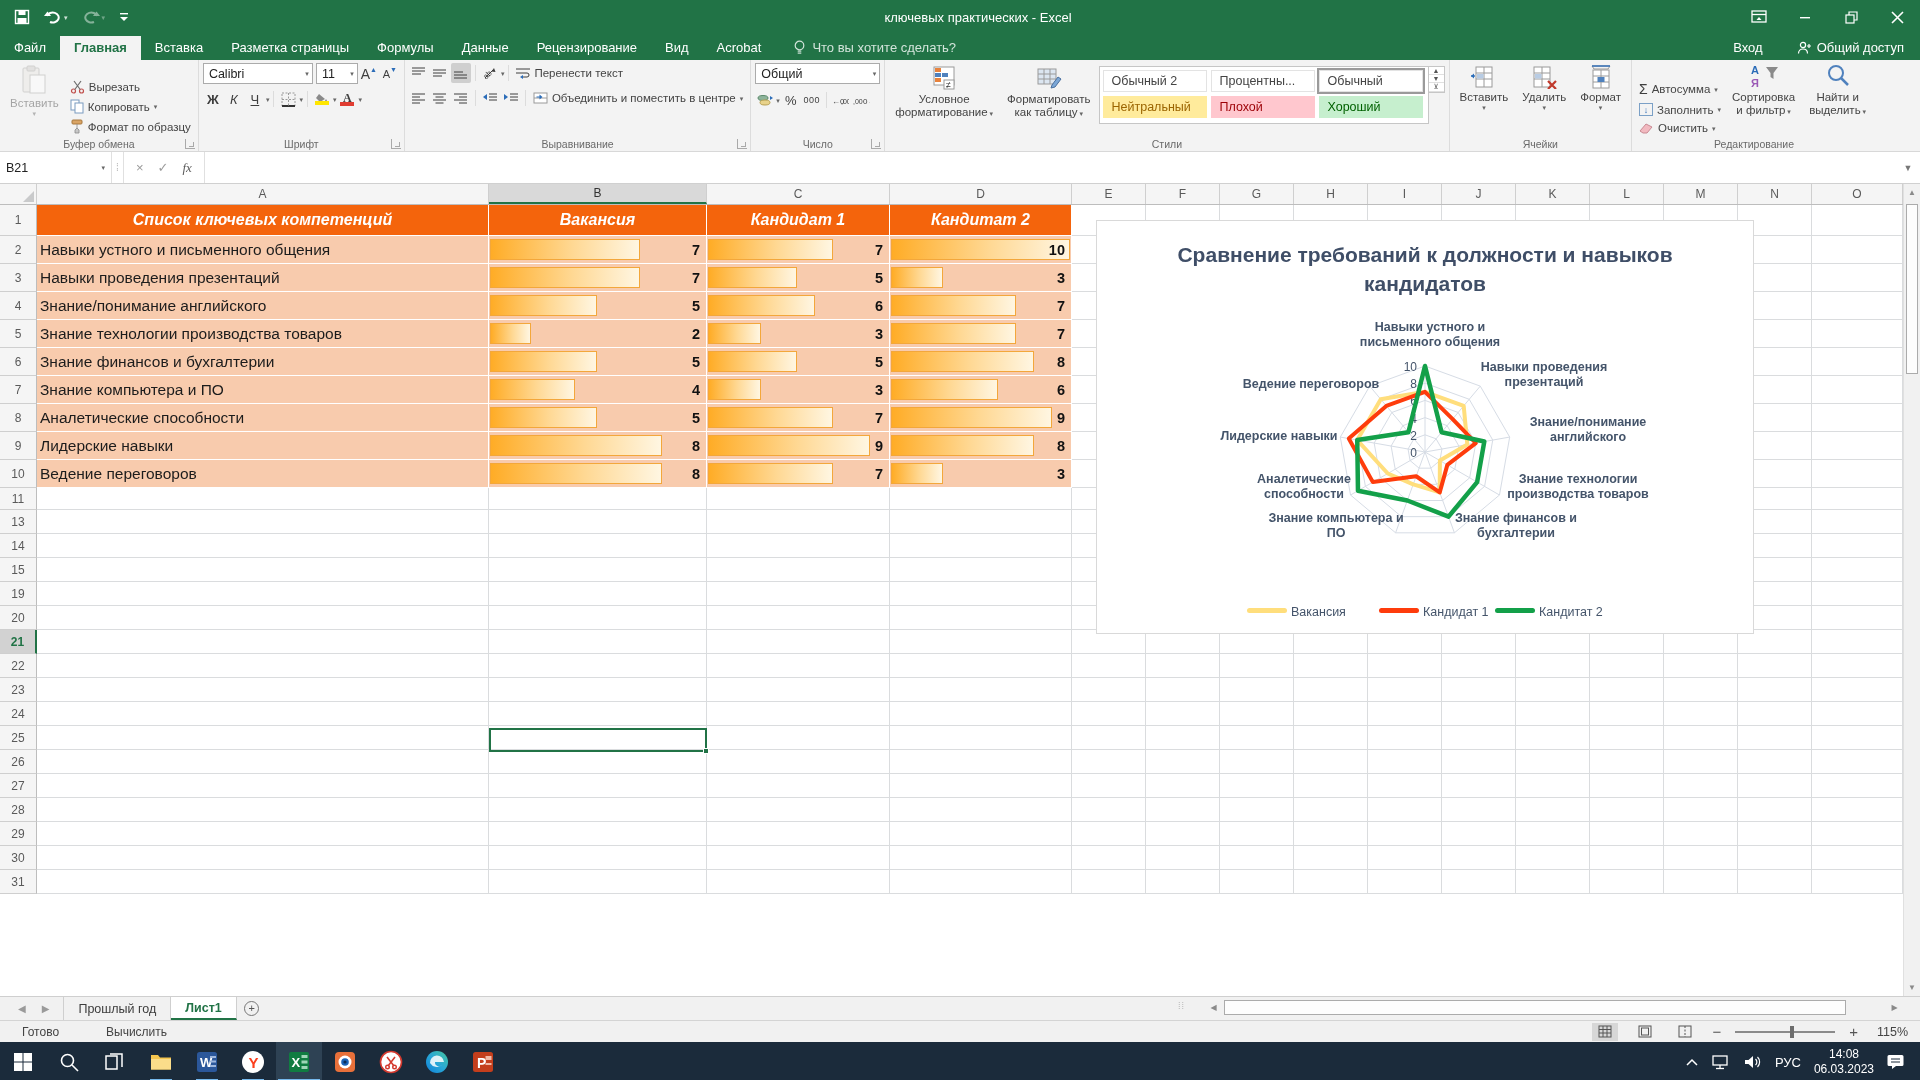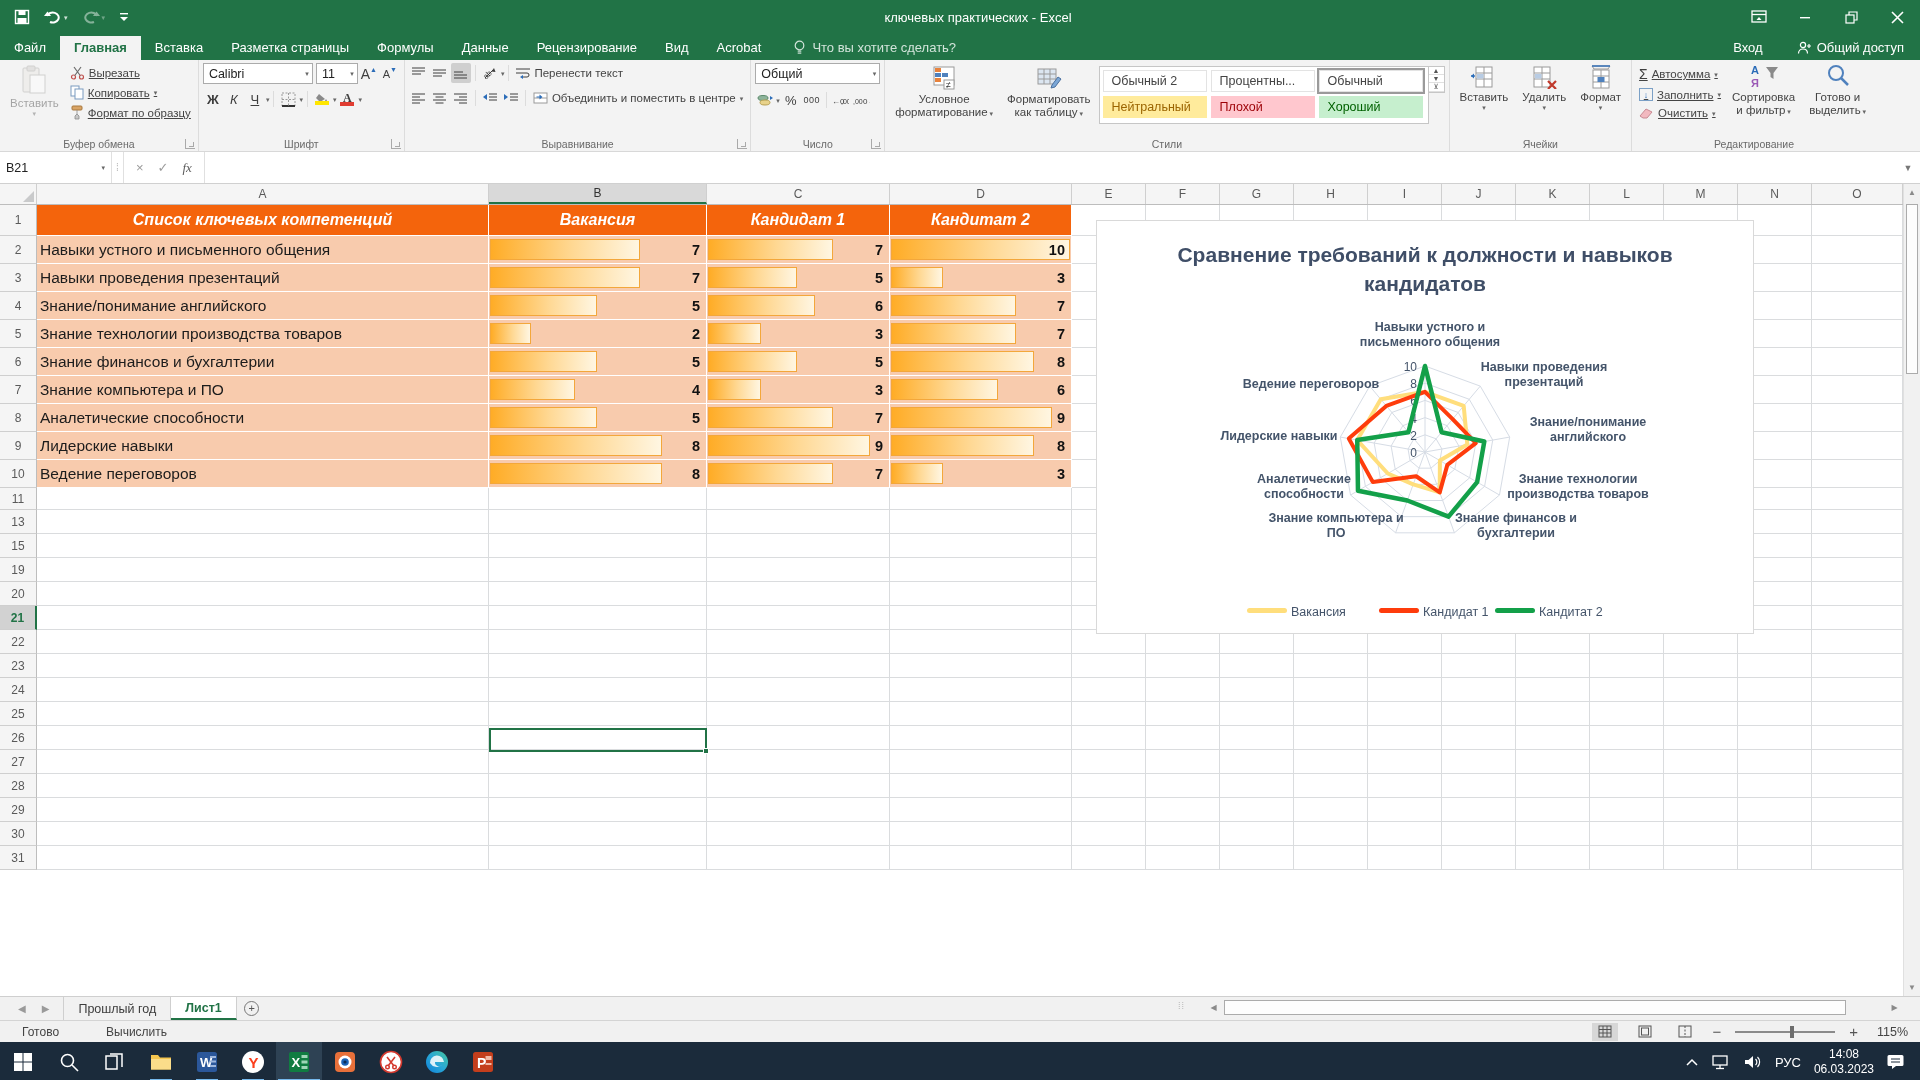--- a/index.html
+++ b/index.html
@@ -25,21 +25,21 @@
 .share { display:flex; align-items:center; gap:5px; font-size:13px; padding:0 16px 5px; }
 
 
 .ribbon { height:92px; background:#f3f3f3; border-bottom:1px solid #d8d8d8; display:flex; font-size:11.5px; color:#444; }
 .rgroup { position:relative; border-right:1px solid #dcdcdc; padding:3px 4px 16px 4px; display:flex; gap:2px; }
 .caption { position:absolute; bottom:1px; left:0; right:0; text-align:center; font-size:10.5px; color:#6a6a6a; }
 .launcher { position:absolute; bottom:2px; right:3px; width:10px; height:10px; border-left:1px solid #8a8a8a; border-bottom:1px solid #8a8a8a; opacity:.7; }
 .launcher:before { content:""; position:absolute; right:1px; bottom:1px; width:4px; height:4px; border-right:1px solid #8a8a8a; border-bottom:1px solid #8a8a8a; }
 .rbig { display:flex; flex-direction:column; align-items:center; justify-content:flex-start; padding:2px 6px; line-height:1.15; text-align:center; }
 .rbig .ico { margin-bottom:2px; }
-.rcol { display:flex; flex-direction:column; justify-content:flex-start; gap:3px; padding-top:2px;text-decoration:underline; }
+.rcol { display:flex; flex-direction:column; justify-content:flex-end; gap:3px; padding-top:2px; }
 .rbtn { display:flex; align-items:center; gap:4px; padding:1px 3px; white-space:nowrap; }
 .dar { font-size:7px; color:#666; line-height:1; }
 .combo { background:#fff; border:1px solid #ababab; height:21px; display:flex; align-items:center; justify-content:space-between; padding:0 3px 0 5px; font-size:12.5px; color:#222; }
 .btnrow { display:flex; align-items:center; gap:1px; }
 .sicon { width:20px; height:20px; display:flex; align-items:center; justify-content:center; font-size:13px; color:#3e3e3e; }
 .sicon.hl { background:#cfcfcf; border-radius:2px; }
 .glyph-b { font-weight:bold; }
 .glyph-i { font-style:italic; }
 .glyph-u { text-decoration:underline; }
 .colorbar { display:block; width:14px; height:4px; margin-top:-2px; }
@@ -569,21 +569,21 @@
             <path d="M14 4 v16 M14 20 l-3 -4 M14 20 l3 -4" stroke="#3e3e3e" fill="none" display="none"></path>
             <polygon points="16,4 28,4 23.5,10 23.5,16 20.5,14 20.5,10" fill="#8a8a8a"></polygon>
           </svg>
         <span><span>Сортировка</span><br><span>и фильтр</span><span class="dar"> ▾</span></span>
       </div>
       <div class="rbig" style="padding-top:0;">
         <svg class="ico" width="26" height="26" viewBox="0 0 26 26">
             <circle cx="11" cy="10" r="7" fill="none" stroke="#4f81bd" stroke-width="2"></circle>
             <line x1="16" y1="15" x2="23" y2="22" stroke="#4f81bd" stroke-width="2.5"></line>
           </svg>
-        <span><span>Готово и</span><br><span>выделить</span><span class="dar"> ▾</span></span>
+        <span><span>Найти и</span><br><span>выделить</span><span class="dar"> ▾</span></span>
       </div>
       <div class="caption">Редактирование</div>
     </div>
   </div>
 
   <div class="formulabar">
     <div class="namebox">
         <span>B21</span>
         <span class="dar">▾</span>
       </div>
@@ -891,20 +891,38 @@
           <div class="cell" style="width: 74px;"></div>
           <div class="cell" style="width: 74px;"></div>
           <div class="cell" style="width: 74px;"></div>
           <div class="cell" style="width: 74px;"></div>
           <div class="cell" style="width: 74px;"></div>
           <div class="cell" style="width: 74px;"></div>
           <div class="cell" style="width: 91px;"></div>
         </div>
         <div class="grow" style="height: 24px;">
           <div class="rhead">13</div>
+          <div class="cell" style="width: 452px;"></div>
+          <div class="cell" style="width: 218px;"></div>
+          <div class="cell" style="width: 183px;"></div>
+          <div class="cell" style="width: 182px;"></div>
+          <div class="cell" style="width: 74px;"></div>
+          <div class="cell" style="width: 74px;"></div>
+          <div class="cell" style="width: 74px;"></div>
+          <div class="cell" style="width: 74px;"></div>
+          <div class="cell" style="width: 74px;"></div>
+          <div class="cell" style="width: 74px;"></div>
+          <div class="cell" style="width: 74px;"></div>
+          <div class="cell" style="width: 74px;"></div>
+          <div class="cell" style="width: 74px;"></div>
+          <div class="cell" style="width: 74px;"></div>
+          <div class="cell" style="width: 91px;"></div>
+        </div>
+        <div class="grow" style="height: 24px;">
+          <div class="rhead">14</div>
           <div class="cell" style="width: 452px;"></div>
           <div class="cell" style="width: 218px;"></div>
           <div class="cell" style="width: 183px;"></div>
           <div class="cell" style="width: 182px;"></div>
           <div class="cell" style="width: 74px;"></div>
           <div class="cell" style="width: 74px;"></div>
           <div class="cell" style="width: 74px;"></div>
           <div class="cell" style="width: 74px;"></div>
           <div class="cell" style="width: 74px;"></div>
           <div class="cell" style="width: 74px;"></div>

